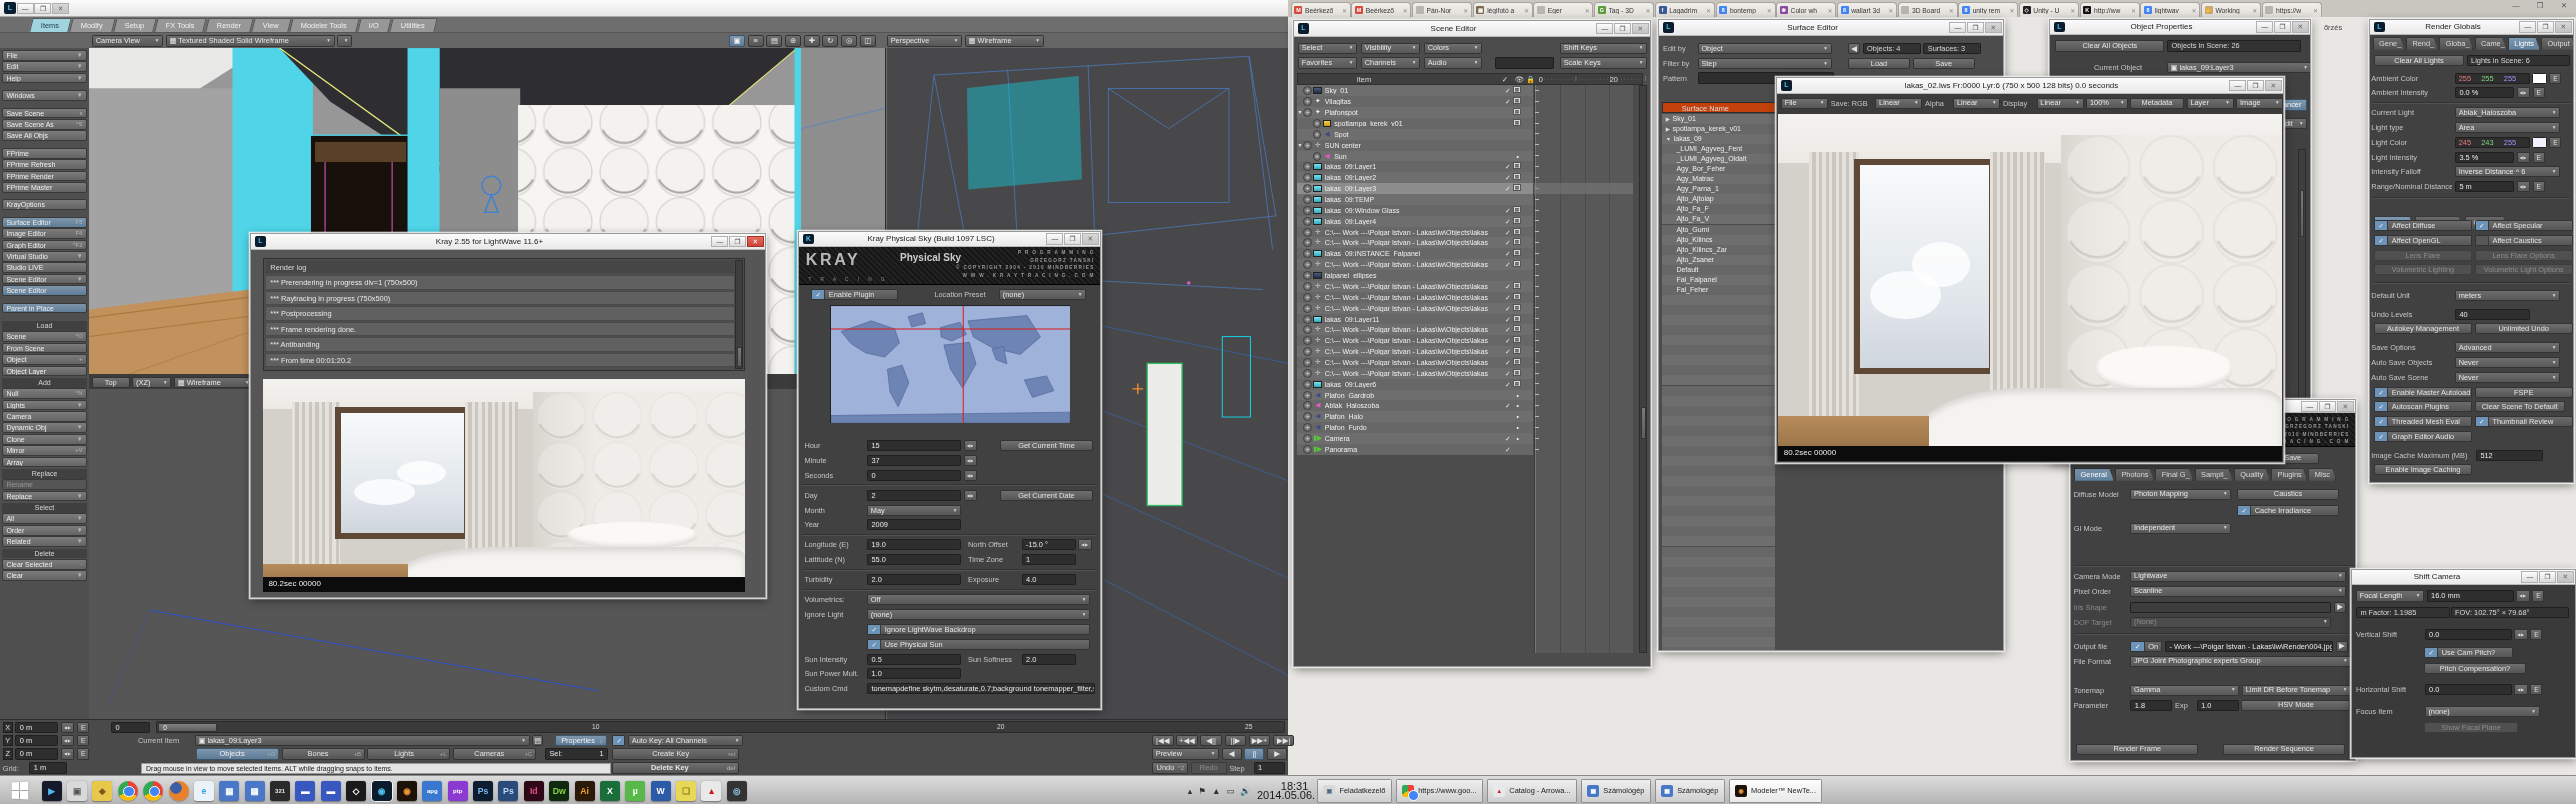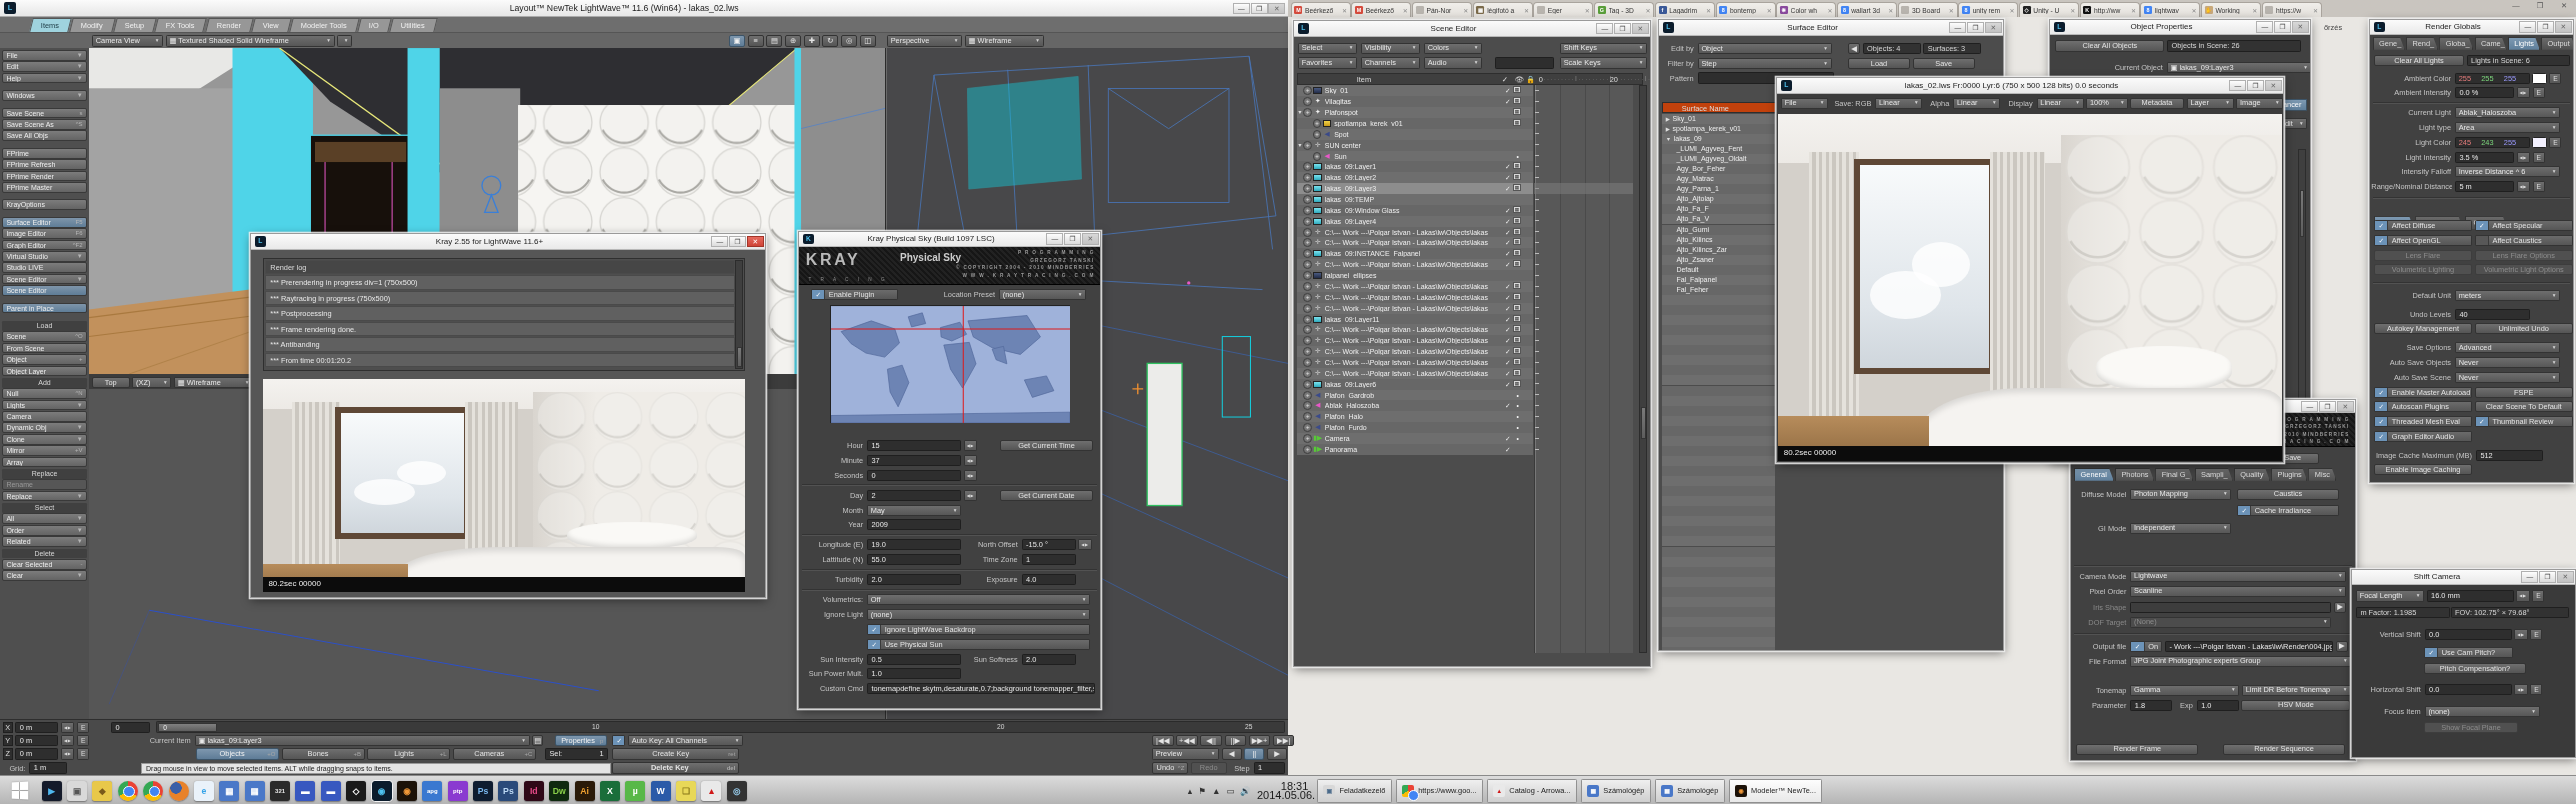--- a/index.html
+++ b/index.html
@@ -20,21 +20,21 @@
   .wbtns{display:flex;align-items:center;height:100%;}
   .wbtn{width:17px;height:11.4px;margin-left:0.7px;text-align:center;line-height:10px;font-size:6.7px;
         color:#444;background:linear-gradient(#fdfdfd,#dcdcdc);border:0.7px solid #b0b0b0;}
   .wbtn.close{color:#fff;}
   .wbtn.red{background:linear-gradient(#e66a5e,#cf4437);border-color:#a33428;color:#fff;}
   .wbtn.gray{background:linear-gradient(#d8d8d8,#c2c2c2);color:#666;}
   .wbody{position:absolute;left:0;right:0;top:14.8px;bottom:0;background:#474747;overflow:hidden;}
 
   
   .frow{position:absolute;display:flex;align-items:center;height:12px;}
-  .c-lbl{color:#c6c6c6;text-align:right;padding-right:1.3px;font-size:7.4px;white-space:nowrap;
+  .c-lbl{color:#c6c6c6;padding-right:1.3px;font-size:7.4px;white-space:nowrap;
          overflow:hidden;flex:none;}
   .c-lbl.dis{color:#8a8a8a;}
   .c-fld,.c-info,.c-kv{height:11.4px;line-height:10px;background:#2e2e2e;border:0.7px solid #1f1f1f;
          border-radius:1.3px;color:#e8e8e8;padding:0 3.4px;white-space:nowrap;overflow:hidden;flex:none;}
   .c-fld.dis{background:#3d3d3d;color:#8d8d8d;}
   .c-info{background:#323232;color:#d8d8d8;}
   .c-kv{display:flex;justify-content:space-between;}
   .c-drop{height:11.4px;line-height:10px;background:linear-gradient(#6e6e6e,#575757);
          border:0.7px solid #333;border-radius:1.3px;color:#e8e8e8;padding:0 2.7px;display:flex;
          align-items:center;white-space:nowrap;overflow:hidden;flex:none;}
@@ -200,21 +200,20 @@
   .logrow.hdr{background:#464646;color:#ddd;}
   .vscroll{position:absolute;width:8px;background:#3f3f3f;border:0.7px solid #2c2c2c;}
   .vscroll .h{position:absolute;left:0.7px;right:0.7px;height:32px;background:linear-gradient(#7a7a7a,#5d5d5d);border:0.7px solid #333;}
 </style>
 </head>
 <body>
 
 <div id="lm" class="abs">
   <div id="lm-titlebar" class="abs">
     <div class="appico" style="margin-left:4px;width:12px;height:12px;line-height:12px;border-radius:2px;background:#0b1c2c;color:#4fc3f0;font-weight:bold;text-align:center;">L</div>
-    <div class="ttl">Layout™ NewTek LightWave™ 11.6 (Win64) - lakas_02.lws</div>
     <div class="wbtns" style="margin-right:2.7px;">
       <div class="wbtn">—</div>
       <div class="wbtn">❐</div>
       <div class="wbtn gray close">✕</div>
     </div>
   </div>
   <div id="lw-head" class="abs">
     <div id="main-tabs">
         <div class="mtab on"><span>Items</span></div>
         <div class="mtab"><span>Modify</span></div>
@@ -1803,21 +1802,21 @@
           </div>
           <div class="c-btn" style="width: 98px;">
             <span style="flex:1;text-align:center;">FSPE</span>
           </div>
         </div>
         <div class="frow" style="left: 4px; top: 366px; gap: 2.7px;">
           <div class="c-chk on" style="width: 98px;">
             <div class="box">✓</div>
             <div class="cl">Autoscan Plugins</div>
           </div>
-          <div class="c-btn" style="width: 98px;">
+          <div class="c-btn" style="width: 90px;">
             <span style="flex:1;text-align:center;">Clear Scene To Default</span>
           </div>
         </div>
         <div class="frow" style="left: 4px; top: 381px; gap: 2.7px;">
           <div class="c-chk on" style="width: 98px;">
             <div class="box">✓</div>
             <div class="cl">Threaded Mesh Eval</div>
           </div>
           <div class="c-chk on" style="width: 98px;">
             <div class="box">✓</div>

